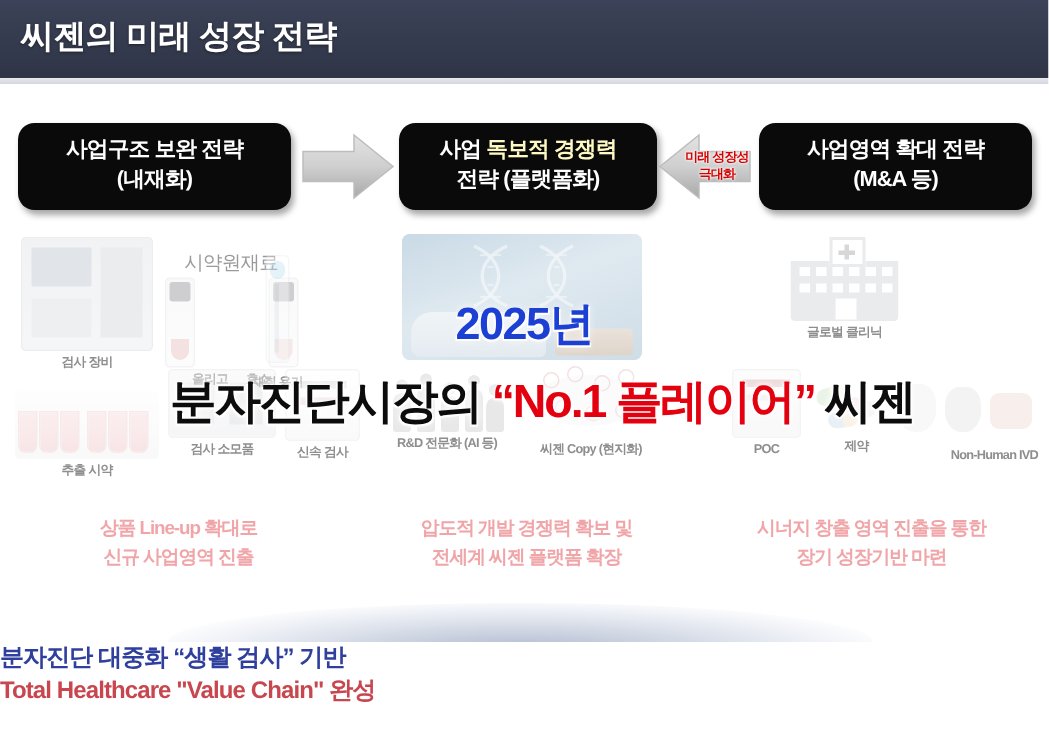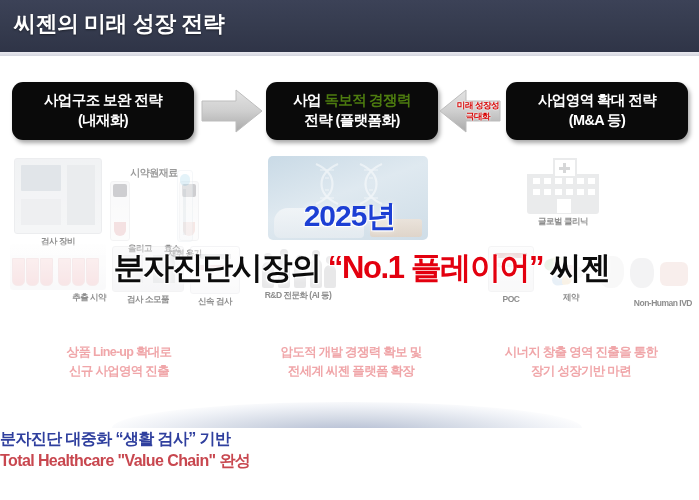--- a/index.html
+++ b/index.html
@@ -32,21 +32,21 @@
     position:absolute;top:0;height:58px;
     background:#0a0a0a;border-radius:11px;
     box-shadow:2px 3px 4px rgba(0,0,0,.35);
     display:flex;flex-direction:column;align-items:center;justify-content:center;
     color:#fff;font-weight:bold;font-size:14.5px;line-height:1.35;
     text-align:center;letter-spacing:-0.6px;
   }
   #box-left{left:12px;width:182px;}
   #box-center{left:266px;width:172px;}
   #box-right{left:506px;width:182px;}
-  .hl-yellow{color:#4d7c0f;font-family:Liberation Serif, serif;}
+  .hl-yellow{color:#fef9c3;}
   .boxline{white-space:nowrap;}
 
   
   .arrow-wrap{position:absolute;top:0;height:58px;}
   #arrow-left-wrap{left:196px;width:70px;}
   #arrow-right-wrap{left:438px;width:68px;}
   .arrow-svg{position:absolute;left:0;top:4px;}
   .arrow-label{
     position:absolute;top:50%;transform:translateY(-50%);
     width:100%;text-align:center;
@@ -62,21 +62,21 @@
   .pcell{position:absolute;text-align:center;}
   .pimg{
     margin:0 auto;border-radius:3px;position:relative;overflow:hidden;
     opacity:.42;
   }
   .plabel{
     font-size:8.5px;color:#8e8e8e;font-weight:bold;letter-spacing:-0.5px;
     white-space:nowrap;margin-top:2px;
   }
   .ptop-label{
-    font-size:10px;color:#9a9a9a;font-weight:bold;letter-spacing:-0.5px;
+    font-size:13px;color:#9a9a9a;font-weight:normal;letter-spacing:-0.5px;
     white-space:nowrap;margin-bottom:1px;
   }
 
   
   .ph-machine{
     width:86px;height:74px;
     background:
       linear-gradient(180deg,#dfe2e6 0%,#e9ebee 100%);
     border:1px solid #d3d6da;
   }
@@ -422,21 +422,21 @@
         <div class="win" style="left:28px;top:31px;"></div>
           <div class="win" style="left:39px;top:31px;"></div>
         <div class="win" style="left:50px;top:31px;"></div>
           <div class="win" style="left:61px;top:31px;"></div>
         <div class="door"></div>
       </div>
       <div class="plabel">글로벌 클리닉</div>
     </div>
 
 
-    <div class="pcell" style="left:10px;top:92px;text-align:right;">
+    <div class="pcell" style="left:10px;top:108px;">
       <div class="pimg ph-rack">
         <span style="left:2px;"></span>
           <span style="left:16px;"></span>
           <span style="left:30px;"></span>
         <span style="left:48px;"></span>
           <span style="left:62px;"></span>
           <span style="left:76px;"></span>
       </div>
       <div class="plabel">추출 시약</div>
     </div>
@@ -455,20 +455,34 @@
       <div class="pimg ph-people">
         <span style="left:4px;"></span>
           <span style="left:20px;height:30px;"></span>
         <span style="left:36px;height:24px;"></span>
           <span style="left:52px;height:29px;"></span>
         <span style="left:66px;height:23px;"></span>
       </div>
       <div class="plabel">R&amp;D 전문화 (AI 등)</div>
     </div>
 
+    <div class="pcell" style="left:352px;top:90px;">
+      <div class="pimg ph-globe">
+        <u></u>
+        <i style="left:10px;top:6px;"></i>
+          <i style="left:26px;top:2px;"></i>
+          <i style="left:44px;top:8px;"></i>
+        <i style="left:60px;top:4px;"></i>
+          <i style="left:18px;top:24px;"></i>
+          <i style="left:38px;top:28px;"></i>
+        <i style="left:58px;top:26px;"></i>
+          <i style="left:70px;top:16px;"></i>
+      </div>
+      <div class="plabel">씨젠 Copy (현지화)</div>
+    </div>
 
     <div class="pcell" style="left:488px;top:94px;">
       <div class="pimg ph-poc"></div>
       <div class="plabel">POC</div>
     </div>
 
     <div class="pcell" style="left:540px;top:96px;">
       <div class="pimg ph-pharma">
         <i style="left:4px;top:10px;background:linear-gradient(90deg,#cfe3c8 50%,#f0efc6 50%);transform:rotate(-20deg);"></i>
         <i style="left:24px;top:18px;background:linear-gradient(90deg,#f2c9cc 50%,#e9e9ea 50%);transform:rotate(14deg);"></i>

